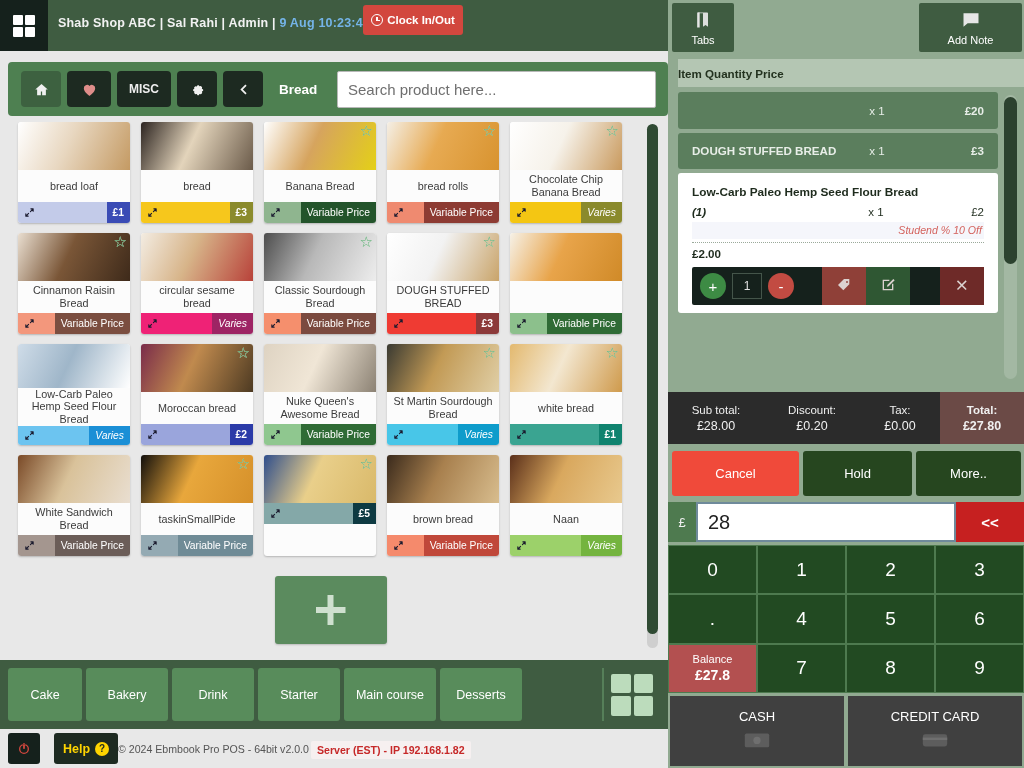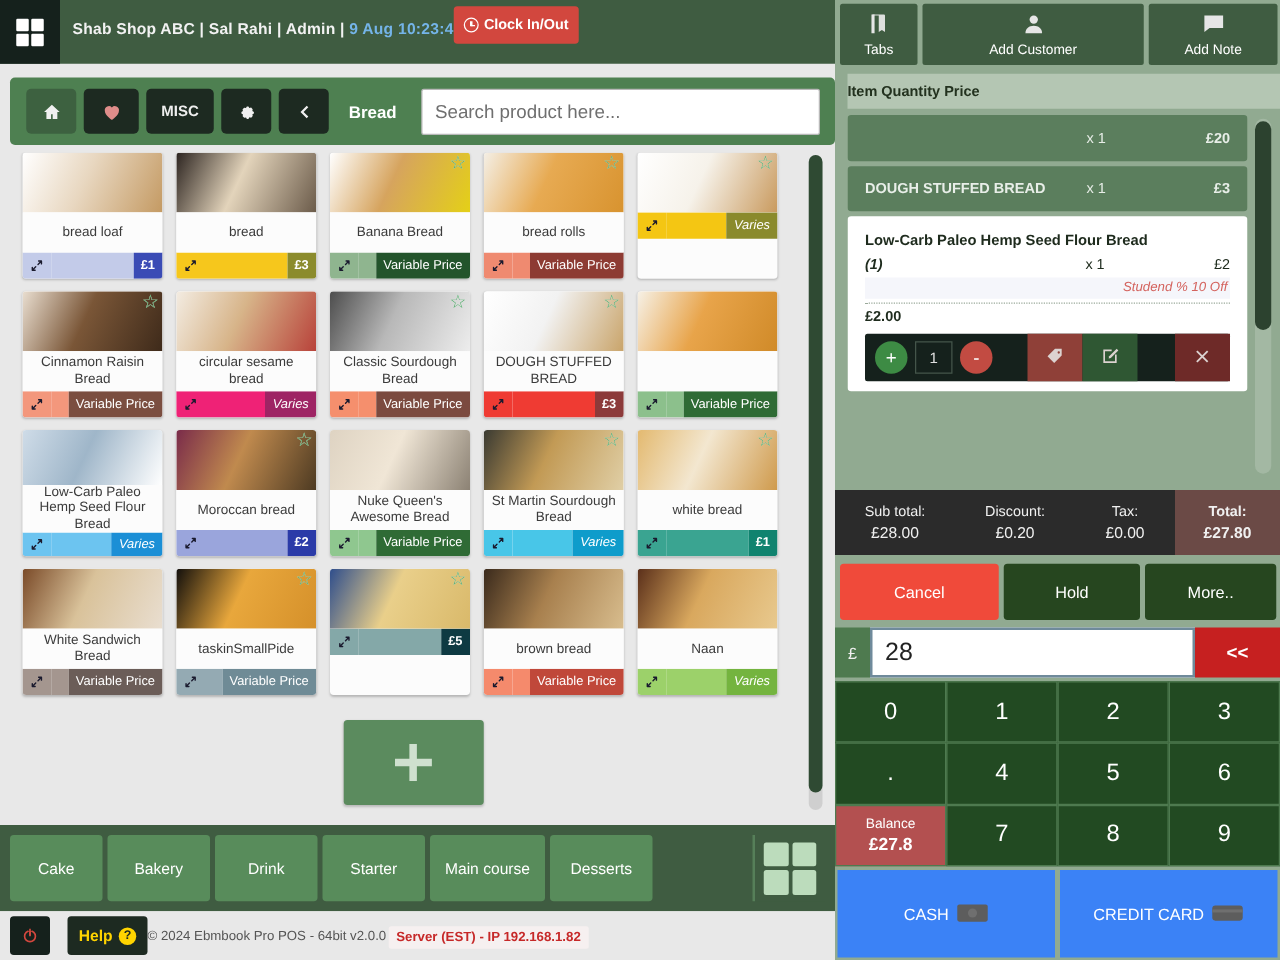--- a/index.html
+++ b/index.html
@@ -202,22 +202,22 @@
 
   .keypad { position: absolute; left: 668px; top: 545px; width: 356px; height: 148px;
             display: grid; grid-template-columns: 89px 89px 89px 89px; grid-template-rows: 1fr 1fr 1fr; }
   .key { background: #224a22; border: 1px solid #4e7a4f; color: #fff; font-size: 19px;
          display: flex; align-items: center; justify-content: center; cursor: pointer; font-family: inherit; }
   .key.balance { background: #b35050; flex-direction: column; gap: 2px; }
   .key.balance .bl { font-size: 11px; }
   .key.balance .bv { font-size: 14px; font-weight: bold; }
 
   .payrow { position: absolute; left: 668px; top: 694px; width: 356px; height: 74px; display: flex; gap: 4px; padding: 2px; }
-  .paybtn { flex: 1; background: #3b82f6; border: none; color: #fff; font-family: inherit; font-size: 13px;
-            display: flex; flex-direction: row; align-items: center; justify-content: center; gap: 6px; cursor: pointer; }
+  .paybtn { flex: 1; background: #404040; border: none; color: #fff; font-family: inherit; font-size: 13px;
+            display: flex; flex-direction: column; align-items: center; justify-content: center; gap: 6px; cursor: pointer; }
   .paybtn svg { width: 26px; height: 20px; fill: #5d5d5d; }
 </style>
 </head>
 <body>
 
 <div id="app">
 
   <div id="left">
 
     <div class="topbar">
@@ -332,20 +332,21 @@
               </div>
        <div class="pmid" style="background:#ef8a70"></div>
        <div class="pprice varlabel" style="background:#8d3b33">Variable Price</div>
      </div>
           </div>
           <div class="pcard">
             <div class="pthumb">
        <div class="band" style="background:linear-gradient(115deg, #ffffff 0%, #f6f2ea 45%, #c99a5e 100%)"></div>
        <div class="pstar"><span>☆</span></div>
      </div>
+     <div class="pname">Chocolate Chip Banana Bread</div>
      <div class="pfoot">
        <div class="pexp" style="background:#f4c613">
                 <svg viewBox="0 0 24 24">
                   <path d="M4 20 10 14M4 20v-5M4 20h5M20 4l-6 6M20 4v5M20 4h-5" stroke="#1a1a2e" stroke-width="2.4" fill="none" stroke-linecap="round"></path>
                 </svg>
               </div>
        <div class="pmid" style="background:#f4c613"></div>
        <div class="pprice varies" style="background:#8a8a2c">Varies</div>
      </div>
           </div>
@@ -633,27 +634,20 @@
   </div>
 
   <div id="right">
     <div class="rtop" id="right-top">
         <button class="rtbtn" style="left: 4px; width: 62px;">
           <span><svg viewBox="0 0 24 24">
               <path d="M6 3h11a1 1 0 0 1 1 1v16l-3-2-3 2V4H6z" opacity=".95"></path>
               <path d="M5 3h3v18H5z"></path>
             </svg></span>
           <span class="lbl">Tabs</span>
-        </button>
-        <button class="rtbtn" style="left: 70px; width: 177px;">
-          <span><svg viewBox="0 0 24 24">
-              <circle cx="12" cy="8" r="4"></circle>
-              <path d="M4 21c0-4.4 3.6-7 8-7s8 2.6 8 7z"></path>
-            </svg></span>
-          <span class="lbl">Add Customer</span>
         </button>
         <button class="rtbtn" style="left: 251px; width: 103px;">
           <span><svg viewBox="0 0 24 24">
               <path d="M3 4h18v12H8l-5 4z"></path>
             </svg></span>
           <span class="lbl">Add Note</span>
         </button>
       </div>
     <div class="iqp">Item Quantity Price</div>
 

